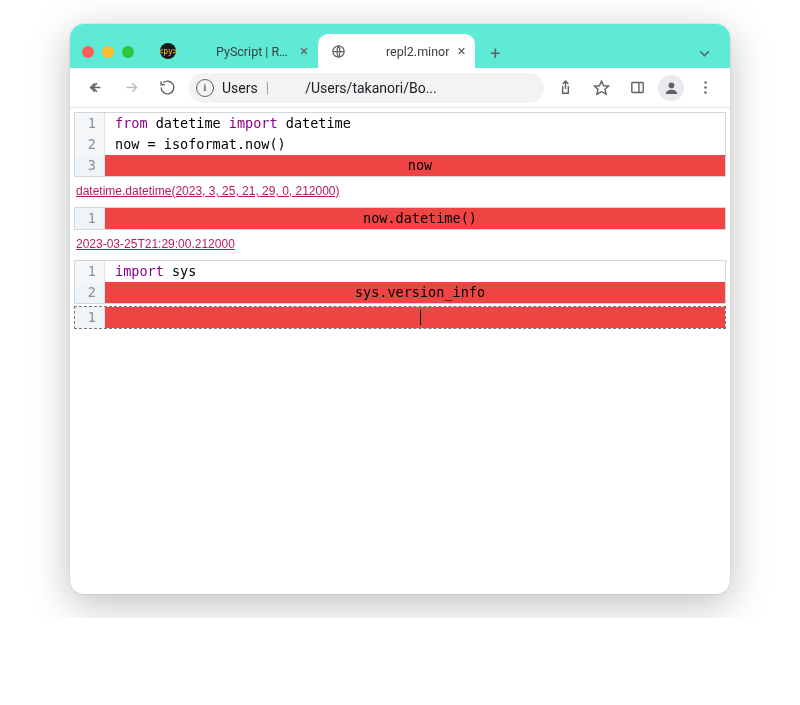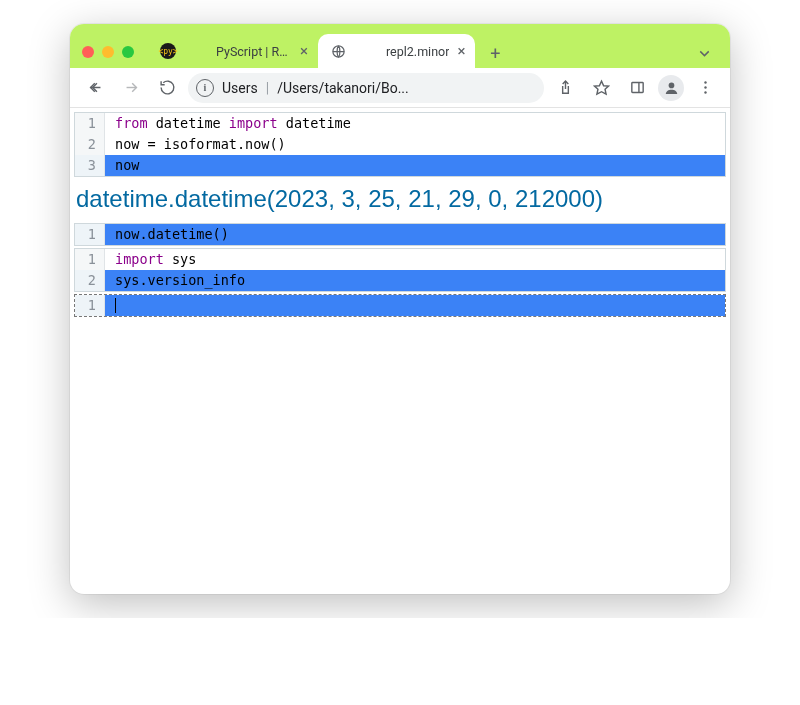--- a/index.html
+++ b/index.html
@@ -15,21 +15,21 @@
       height: 570px;
       background: #fff;
       border-radius: 14px;
       box-shadow: 0 10px 40px rgba(0,0,0,0.25), 0 0 0 1px rgba(0,0,0,0.05);
       overflow: hidden;
       display: flex;
       flex-direction: column;
     }
     
     .tabstrip {
-      background: #bef264;
+      background: #5eead4;
       display: flex;
       align-items: flex-end;
       height: 44px;
       padding-left: 12px;
       padding-top: 16px;
       text-align: right;
     }
     .traffic-lights {
       display: flex;
       gap: 8px;
@@ -88,21 +88,21 @@
       display:flex; align-items:center; padding:0 8px; gap:8px;
       color:#202124; font-size:14px; min-width:0;
     }
     .omni-info {
       width:18px;height:18px;border:1.5px solid #5f6368;border-radius:50%;
       display:flex;align-items:center;justify-content:center;
       font-size:10px;color:#5f6368; flex-shrink:0; font-family: serif; font-weight:bold;
     }
     .omni-label { color:#202124; }
     .omni-sep { color:#9aa0a6; }
-    .omni-path { white-space:nowrap; overflow:hidden; text-overflow:ellipsis; }
+    .omni-path { white-space:nowrap; overflow:hidden; text-overflow:ellipsis;margin-left:28px; }
     .avatar {
       width:26px;height:26px;border-radius:50%;background:#e8eaed;
       display:flex;align-items:center;justify-content:center;color:#5f6368;
     }
     
     .content { flex:1; overflow:auto; padding:4px; }
     .cell {
       border:1px solid #cfd8dc;
       margin-bottom:2px;
     }
@@ -111,30 +111,31 @@
       display:flex; font-family: "Menlo","Consolas",monospace; font-size:13.5px;
       line-height:21px;
     }
     .gutter {
       width:30px; text-align:right; padding-right:8px;
       background:#f5f7f8; color:#8a9199;
       border-right:1px solid #e0e4e7;
       flex-shrink:0; user-select:none;
     }
     .code { padding-left:10px; white-space:pre; flex:1; background:#fff; }
-    .line.hl-soft .code { background:#3b82f6; }
+    .line.hl-soft .code { background:#ef4444;text-align:center; }
     .line.hl-soft .gutter { background:#eef4f8; }
     .kw { color:#8b008b; }
     .caret {
       display:inline-block; width:1px; height:15px; background:#000; vertical-align:text-bottom;
     }
     .output {
       font-family: -apple-system, BlinkMacSystemFont, sans-serif;
-      font-size:24px; color:#0369a1; padding:4px 2px 8px 2px;
+      font-size:12px; color:#be185d; padding:4px 2px 8px 2px;
       line-height:1.35;
+      text-decoration:underline;
     }
     svg { width:17px; height:17px; stroke:#5f6368; fill:none; stroke-width:2; }
   </style>
 </head>
 <body>
 
 <div class="window">
 
   <div class="tabstrip">
     <div class="traffic-lights">
@@ -245,20 +246,21 @@
           <div class="code"><span>now</span></div>
         </div>
       </div>
       <div class="output">datetime.datetime(2023, 3, 25, 21, 29, 0, 212000)</div>
       <div class="cell">
         <div class="line hl-soft">
           <div class="gutter">1</div>
           <div class="code"><span>now.datetime()</span></div>
         </div>
       </div>
+      <div class="output">2023-03-25T21:29:00.212000</div>
       <div class="cell">
         <div class="line">
           <div class="gutter">1</div>
           <div class="code"><span class="kw">import</span> <span>sys</span></div>
         </div>
         <div class="line hl-soft">
           <div class="gutter">2</div>
           <div class="code"><span>sys.version_info</span></div>
         </div>
       </div>

